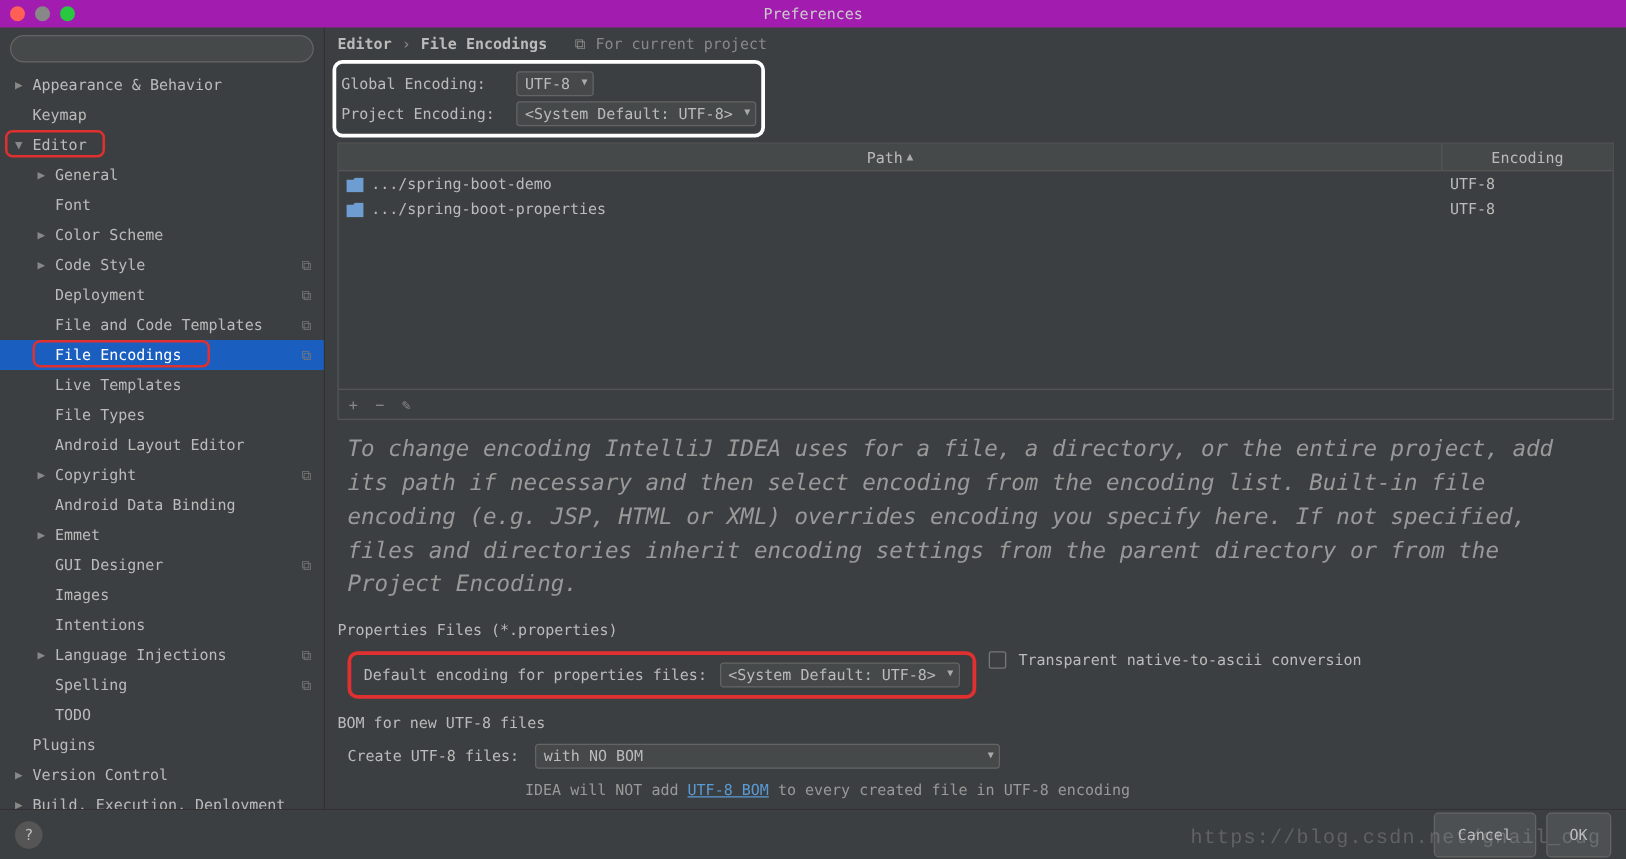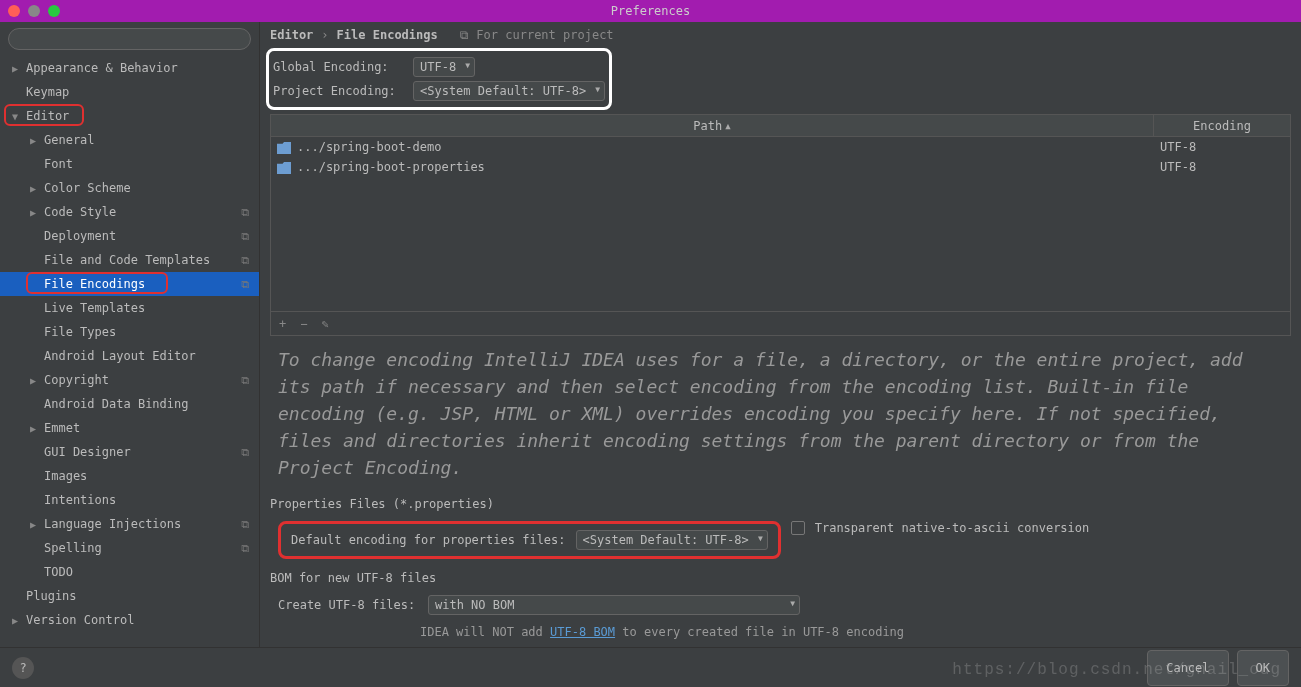--- a/index.html
+++ b/index.html
@@ -362,20 +362,24 @@
           <span class="arrow none"></span>
           <span>TODO</span>
         </div>
         <div class="tree-item">
           <span class="arrow none"></span>
           <span>Plugins</span>
         </div>
         <div class="tree-item">
           <span class="arrow right"></span>
           <span>Version Control</span>
+        </div>
+        <div class="tree-item">
+          <span class="arrow right"></span>
+          <span>Build, Execution, Deployment</span>
         </div>
       </div>
   </div>
 
   <div class="content">
     <div class="breadcrumb">
       <b>Editor</b>
       <span class="crumb-sep">›</span>
       <b>File Encodings</b>
       <span style="width:6px"></span>

